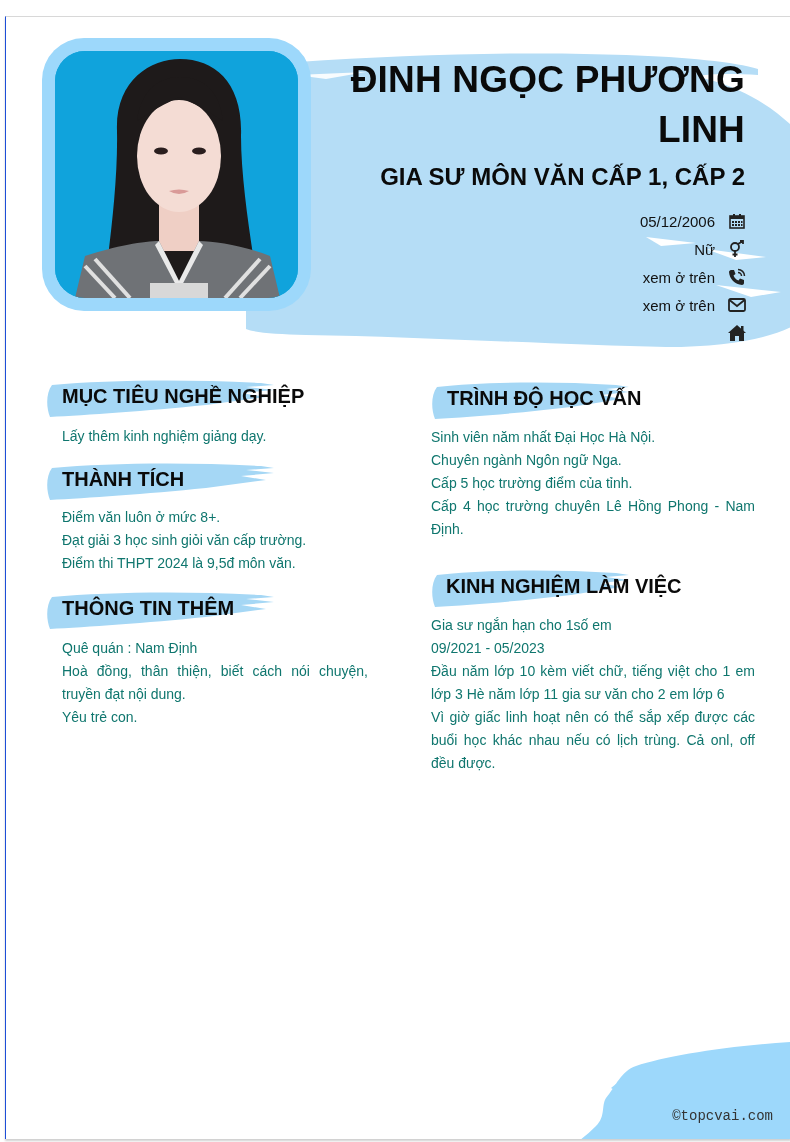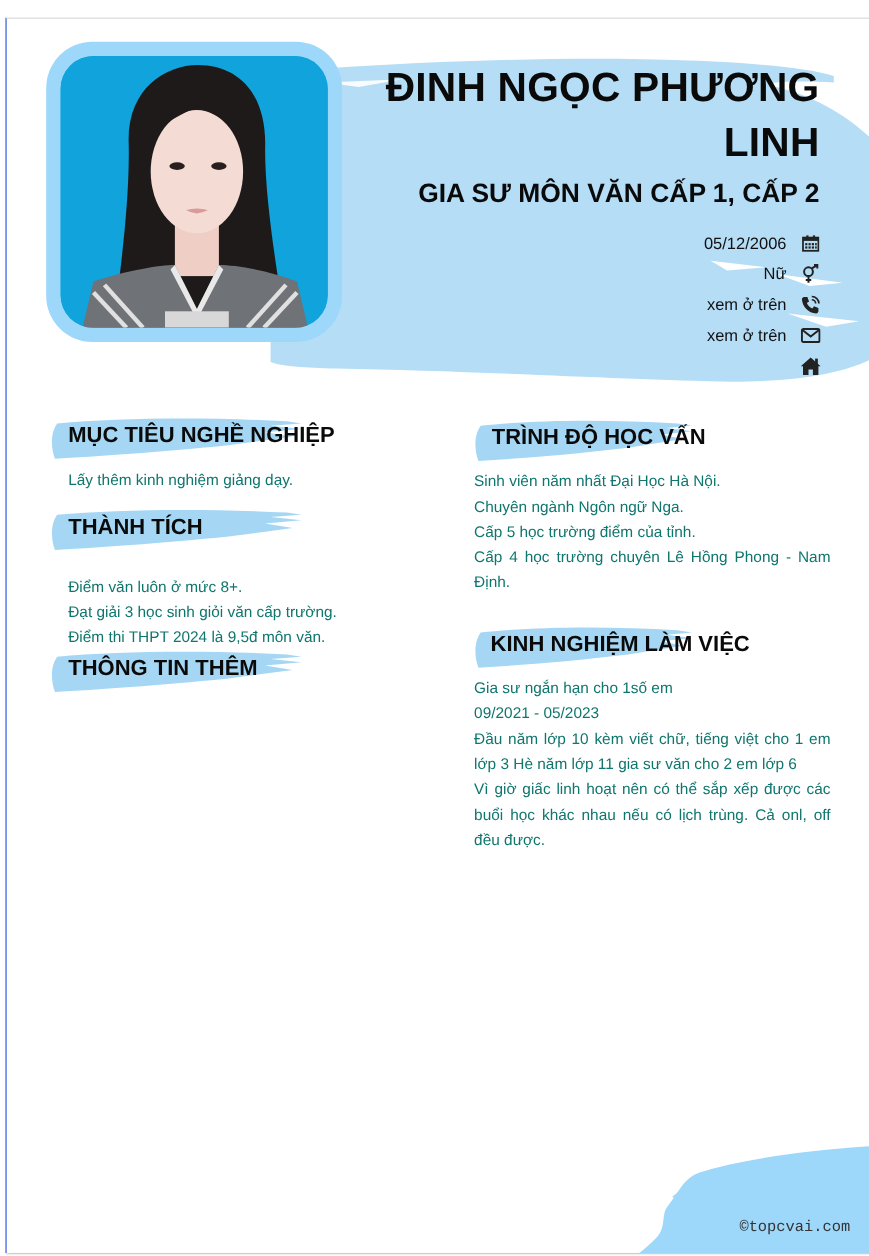--- a/index.html
+++ b/index.html
@@ -164,33 +164,38 @@
     </div>
   </div>
 
   <div class="section" style="left:56px; top:443px; width:306px;">
     <div class="section-head">
       <svg class="section-brush" width="230" height="42" viewBox="0 0 230 42">
         <path d="M6,8 C60,3 140,2 215,6 L228,8 L200,10 L228,13 L195,16 L220,20 L160,28 C100,34 40,38 4,40 C0,30 0,16 6,8 Z" fill="#a5d7f5"></path>
       </svg>
       <div class="section-title">THÀNH TÍCH</div>
     </div>
-    <div class="section-body" style="margin-top:20px;">
+    <div class="section-body" style="margin-top:4px;">
       <p>Điểm văn luôn ở mức 8+.</p>
       <p>Đạt giải 3 học sinh giỏi văn cấp trường.</p>
       <p>Điểm thi THPT 2024 là 9,5đ môn văn.</p>
     </div>
   </div>
 
   <div class="section" style="left:56px; top:572px; width:306px;">
     <div class="section-head">
       <svg class="section-brush" width="230" height="42" viewBox="0 0 230 42">
         <path d="M6,8 C60,3 140,2 215,6 L228,8 L200,10 L228,13 L195,16 L220,20 L160,28 C100,34 40,38 4,40 C0,30 0,16 6,8 Z" fill="#a5d7f5"></path>
       </svg>
       <div class="section-title">THÔNG TIN THÊM</div>
+    </div>
+    <div class="section-body" style="margin-top:6px;">
+      <p>Quê quán : Nam Định</p>
+      <p>Hoà đồng, thân thiện, biết cách nói chuyện, truyền đạt nội dung.</p>
+      <p>Yêu trẻ con.</p>
     </div>
   </div>
 
   <div class="section" style="left:425px; top:362px; width:324px;">
     <div class="section-head">
       <svg class="section-brush" width="200" height="42" viewBox="0 0 200 42" style="left:0;">
         <path d="M6,8 C50,3 120,2 185,6 L198,8 L175,10 L198,13 L170,16 L190,20 L140,28 C90,34 40,38 4,40 C0,30 0,16 6,8 Z" fill="#a5d7f5"></path>
       </svg>
       <div class="section-title" style="left:16px;">TRÌNH ĐỘ HỌC VẤN</div>
     </div>

